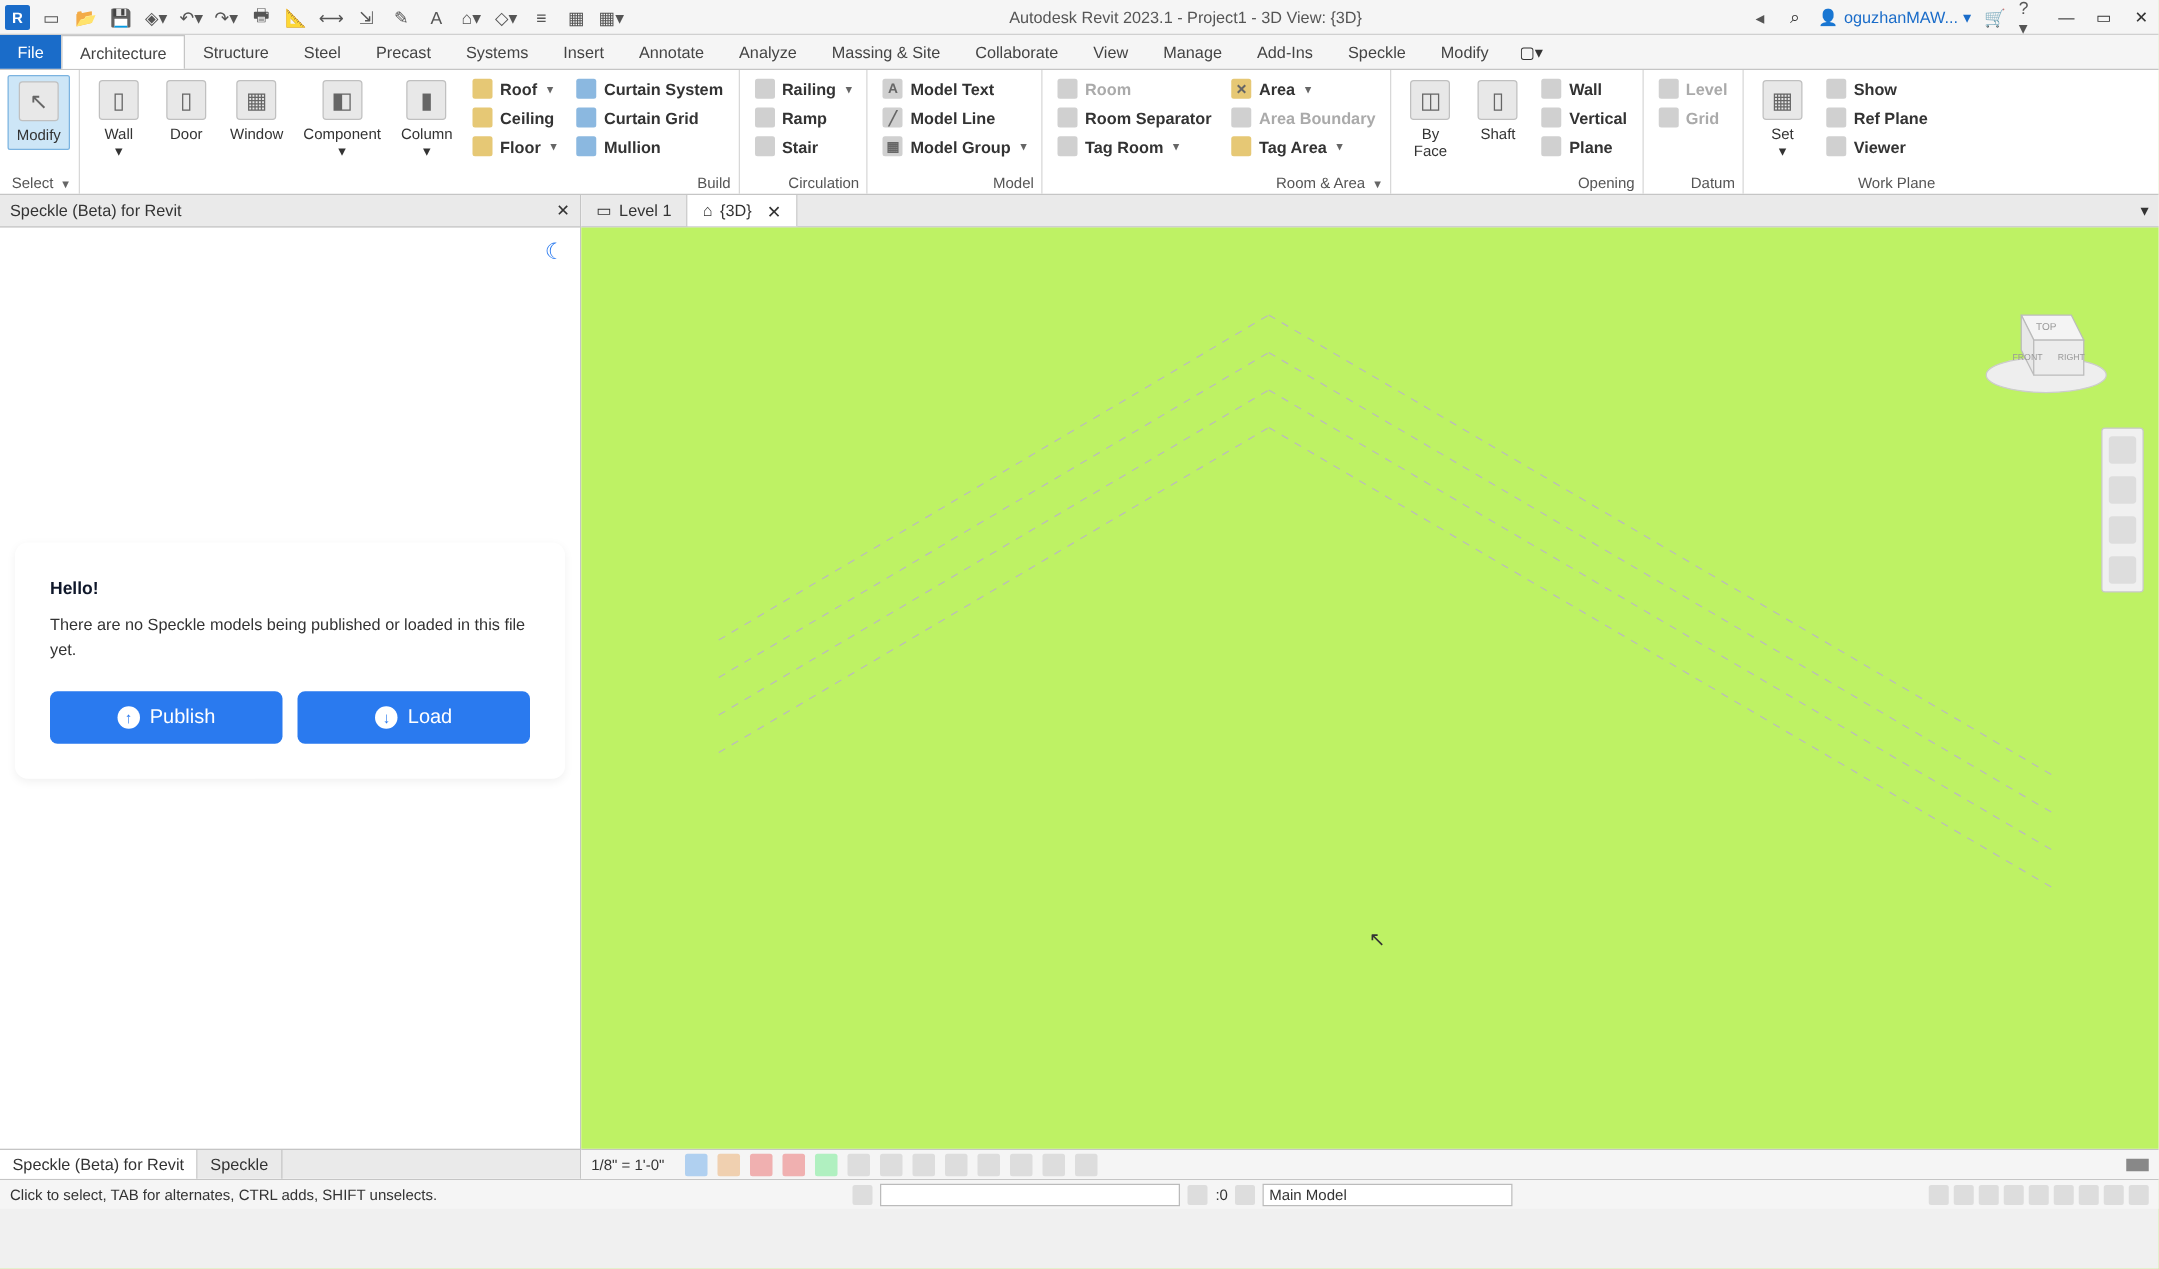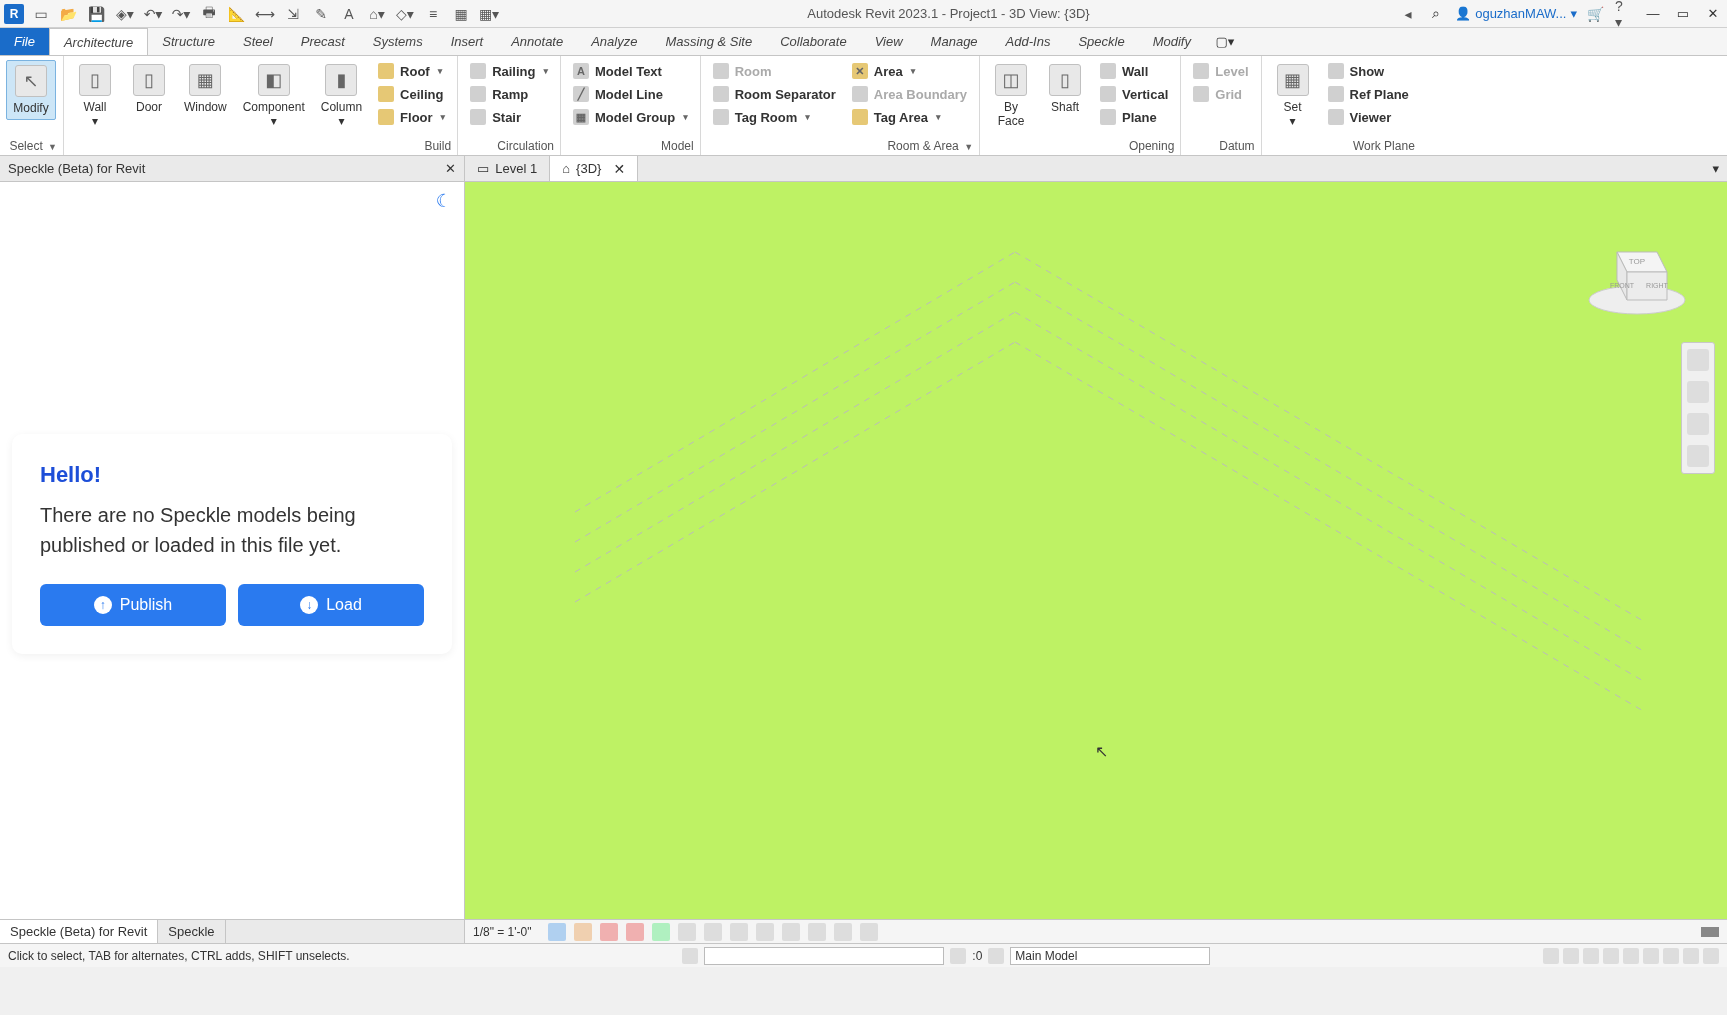--- a/index.html
+++ b/index.html
@@ -10,21 +10,21 @@
 .titlebar .logo { width: 20px; height: 20px; background: #1a6cc9; color: #fff; font-weight: bold; display: flex; align-items: center; justify-content: center; border-radius: 2px; font-size: 12px; }
 .qat { display: flex; gap: 10px; margin-left: 8px; align-items: center; }
 .qat-ico { width: 18px; height: 18px; display: flex; align-items: center; justify-content: center; color: #555; cursor: pointer; font-size: 14px; }
 .title-center { flex: 1; text-align: center; color: #555; font-size: 13px; }
 .title-right { display: flex; align-items: center; gap: 10px; }
 .user-chip { display: flex; align-items: center; gap: 4px; color: #1a6cc9; }
 .win-btn { width: 20px; height: 20px; display: flex; align-items: center; justify-content: center; color: #333; cursor: pointer; }
 
 
 .ribbon-tabs { height: 28px; background: #f5f5f5; display: flex; align-items: stretch; border-bottom: 1px solid #c5c5c5; }
-.ribbon-tabs .tab { padding: 0 14px; display: flex; align-items: center; color: #444; cursor: pointer; font-size: 13px; font-style: italic; }
+.ribbon-tabs .tab { padding: 0 14px; display: flex; align-items: center; color: #444; cursor: pointer; font-size: 13px; }
 .ribbon-tabs .tab.file { background: #1a6cc9; color: #fff; }
 .ribbon-tabs .tab.active { background: #fff; border: 1px solid #c5c5c5; border-bottom: none; }
 .ribbon-tabs .spacer { flex: 1; }
 .ribbon-tabs .extra { width: 40px; display: flex; align-items: center; justify-content: center; }
 
 
 .ribbon { height: 100px; background: #fff; border-bottom: 1px solid #c5c5c5; display: flex; }
 .ribbon-panel { border-right: 1px solid #d8d8d8; display: flex; flex-direction: column; padding: 4px 6px 0; }
 .panel-content { flex: 1; display: flex; gap: 4px; align-items: flex-start; }
 .panel-title { text-align: right; font-size: 12px; color: #555; padding: 2px 0; }
@@ -41,22 +41,22 @@
 .dd { font-size: 9px; color: #666; margin-left: 2px; }
 
 
 .workspace { display: flex; height: calc(1015px - 28px - 28px - 100px - 24px - 24px - 24px); }
 .speckle-panel { width: 465px; background: #fff; border-right: 1px solid #c5c5c5; display: flex; flex-direction: column; }
 .panel-header { height: 26px; background: #eaeaea; border-bottom: 1px solid #c5c5c5; display: flex; align-items: center; padding: 0 8px; font-size: 13px; }
 .panel-header .close { margin-left: auto; cursor: pointer; }
 .speckle-body { flex: 1; padding: 12px; position: relative; }
 .moon { position: absolute; top: 8px; right: 12px; font-size: 18px; color: #2a7aef; cursor: pointer; }
 .speckle-card { margin-top: 240px; background: #fff; border-radius: 10px; padding: 28px; box-shadow: 0 2px 8px rgba(0,0,0,0.06); }
-.speckle-card h2 { color: #1d4ed8; font-size: 22px; font-weight: 600; margin-bottom: 12px; }
-.speckle-card p { font-size: 20px; color: #333; line-height: 1.5; margin-bottom: 24px; }
+.speckle-card h2 { color: #0f172a; font-size: 14px; font-weight: 600; margin-bottom: 12px; }
+.speckle-card p { font-size: 13px; color: #333; line-height: 1.5; margin-bottom: 24px; }
 .btn-row { display: flex; gap: 12px; }
 .sp-btn { flex: 1; background: #2a7aef; color: #fff; border: none; border-radius: 6px; padding: 12px; font-size: 16px; font-weight: 500; cursor: pointer; display: flex; align-items: center; justify-content: center; gap: 8px; }
 .sp-btn .circ { width: 18px; height: 18px; background: #fff; color: #2a7aef; border-radius: 50%; display: inline-flex; align-items: center; justify-content: center; font-size: 12px; font-weight: bold; }
 
 .view-area { flex: 1; background: #fff; display: flex; flex-direction: column; position: relative; }
 .view-tabs { height: 26px; background: #eaeaea; border-bottom: 1px solid #c5c5c5; display: flex; align-items: stretch; }
 .view-tab { display: flex; align-items: center; gap: 6px; padding: 0 12px; border-right: 1px solid #c5c5c5; cursor: pointer; font-size: 13px; }
 .view-tab.active { background: #fff; }
 .view-tab .close { margin-left: 6px; font-size: 14px; }
 .view-tabs .menu { margin-left: auto; padding: 0 8px; display: flex; align-items: center; cursor: pointer; }
@@ -196,20 +196,34 @@
             <span class="dd">▾</span>
           </div>
         <div class="small-btn">
             <span class="sm-ico gold"></span>
             <span>Ceiling</span>
           </div>
         <div class="small-btn">
             <span class="sm-ico gold"></span>
             <span>Floor</span>
             <span class="dd">▾</span>
+          </div>
+      </div>
+      <div class="small-col">
+        <div class="small-btn">
+            <span class="sm-ico blue"></span>
+            <span>Curtain  System</span>
+          </div>
+        <div class="small-btn">
+            <span class="sm-ico blue"></span>
+            <span>Curtain  Grid</span>
+          </div>
+        <div class="small-btn">
+            <span class="sm-ico blue"></span>
+            <span>Mullion</span>
           </div>
       </div>
     </div>
     <div class="panel-title">Build</div>
   </div>
 
   <div class="ribbon-panel">
     <div class="panel-content">
       <div class="small-col">
         <div class="small-btn">

